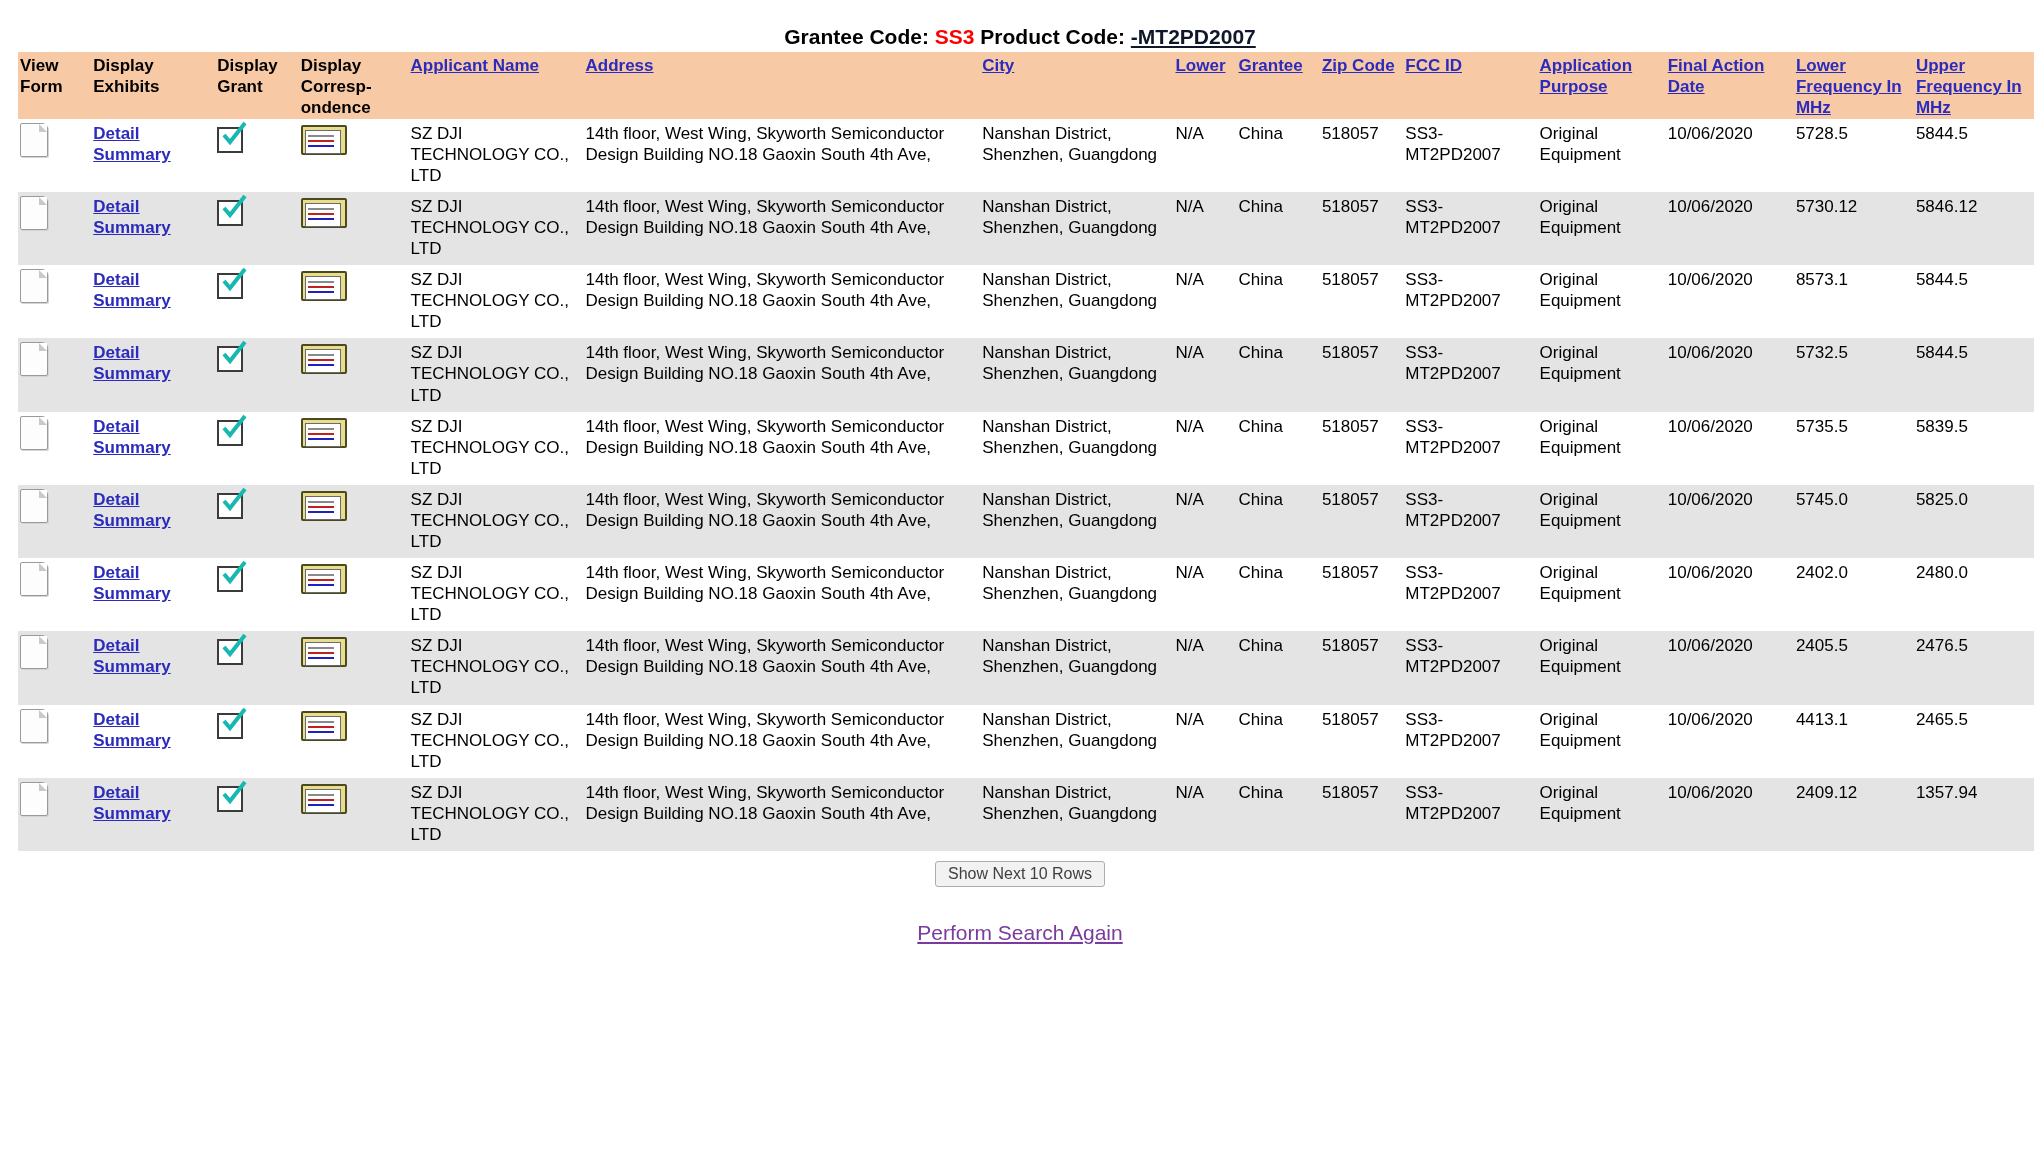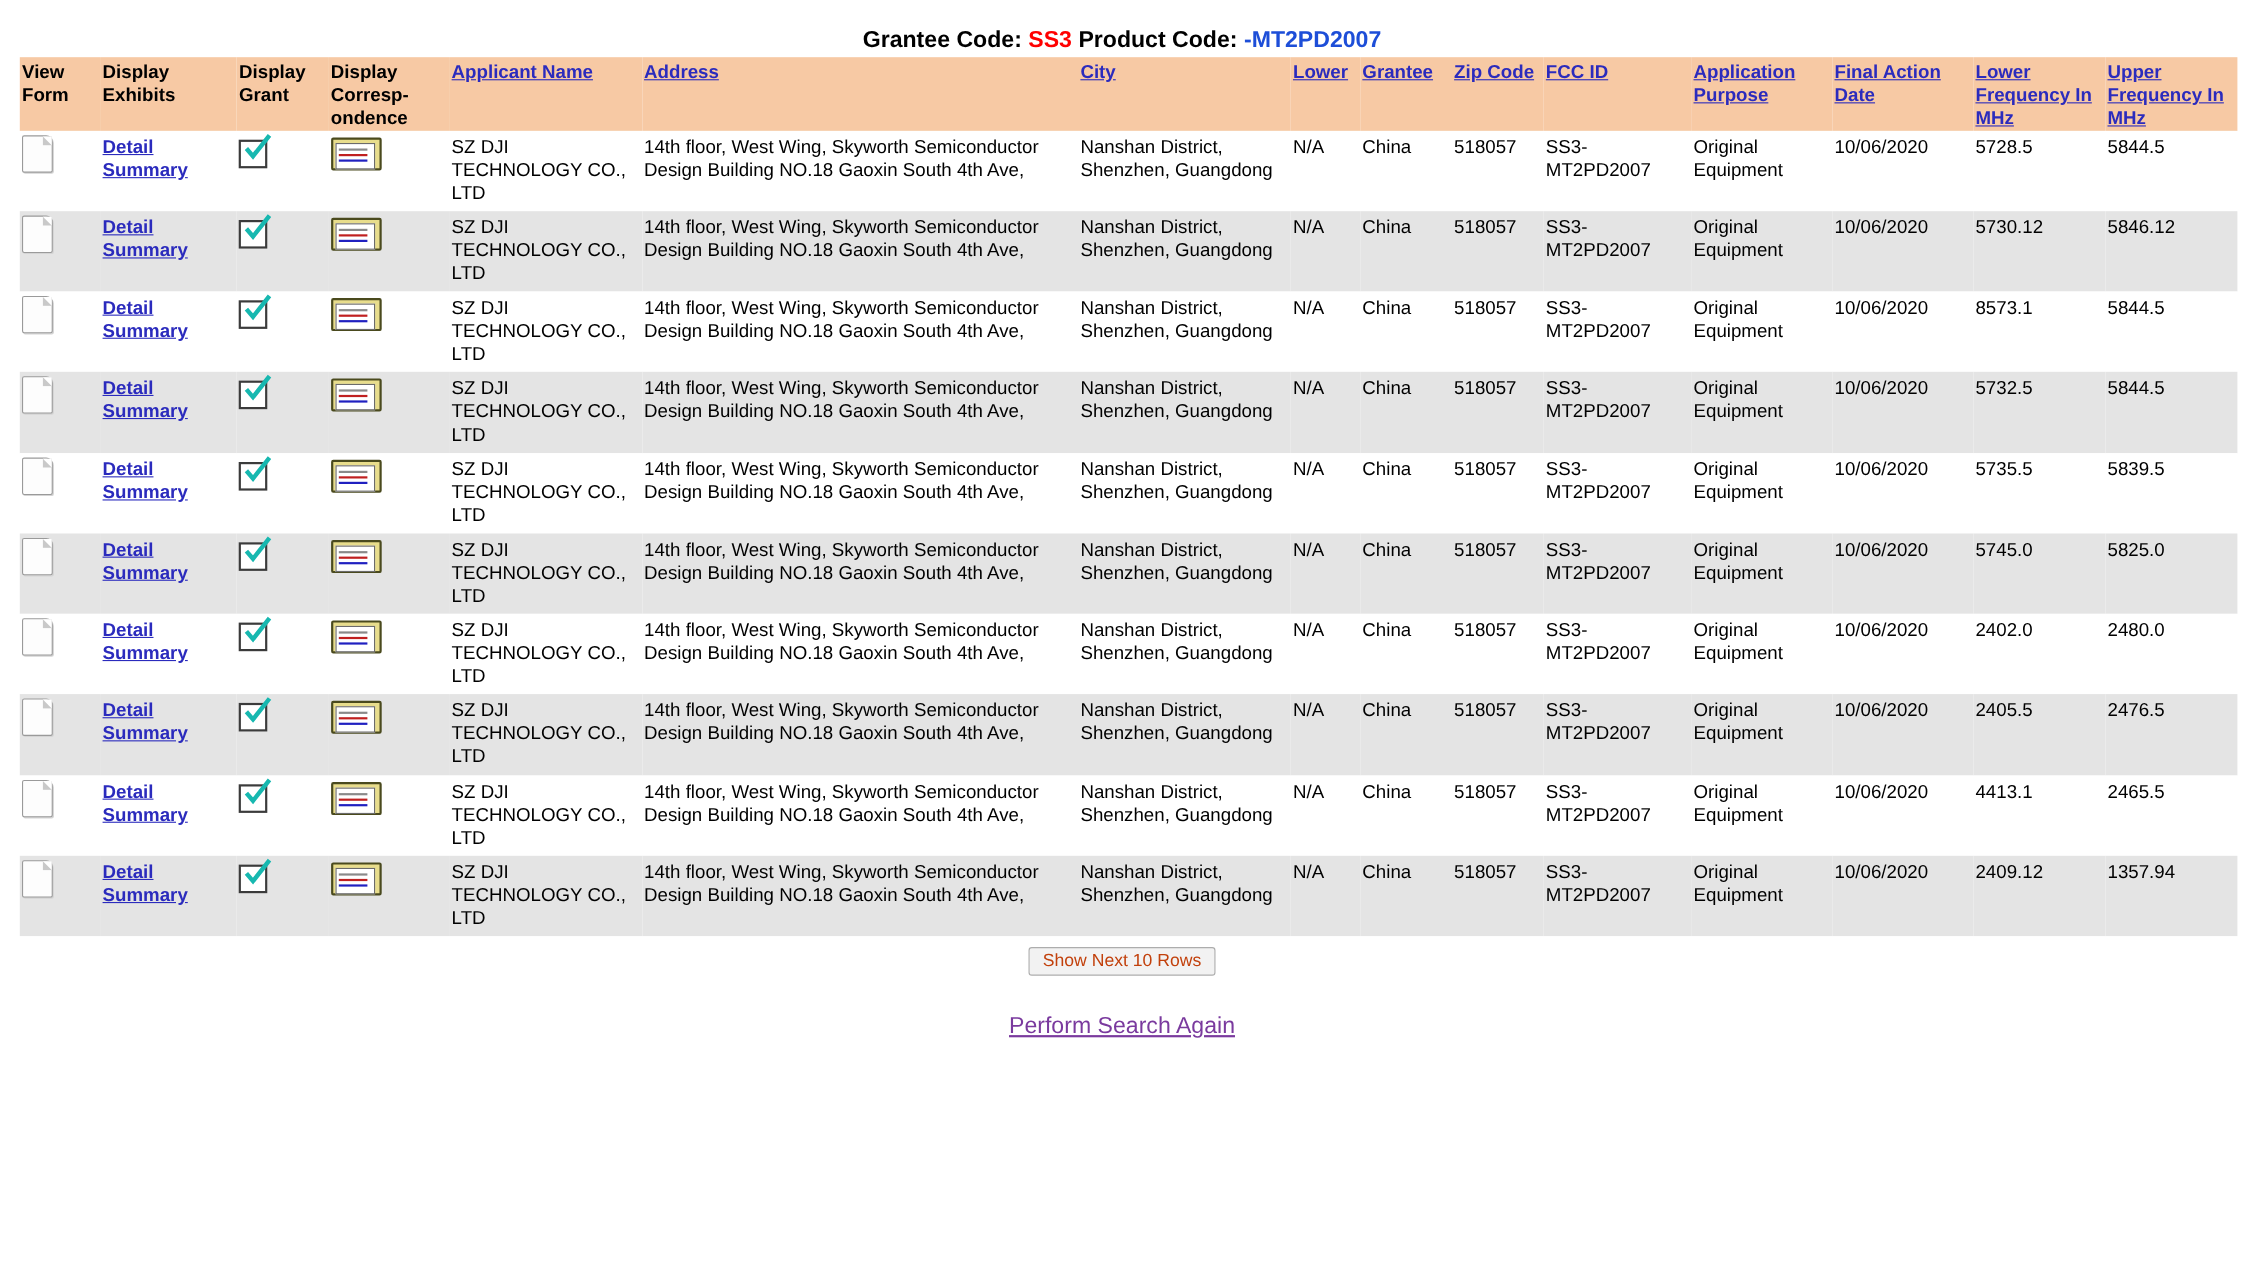--- a/index.html
+++ b/index.html
@@ -29,21 +29,22 @@
   }
   .hdr-line2 {
     font-size: 21px;
     font-weight: bold;
     line-height: 1.45;
   }
   .code-red {
     color: #ff0000;
   }
   .code-dark {
-    color: #1d4ed8;
+    color: #0f172a;
+    text-decoration: underline;
   }
   .displaying {
     font-size: 21px;
     font-weight: bold;
     text-align: center;
     margin-top: 28px;
     margin-bottom: 18px;
   }
   table.results {
     border-collapse: collapse;
@@ -162,21 +163,21 @@
     text-align: center;
     margin-top: 10px;
   }
   .btn {
     font-family: "Liberation Sans", sans-serif;
     font-size: 16px;
     padding: 3px 12px;
     border: 1px solid #adadad;
     background: #f2f2f2;
     border-radius: 3px;
-    color: #c2410c;
+    color: #404040;
     cursor: pointer;
   }
   .search-again {
     text-align: center;
     margin-top: 34px;
     font-size: 21px;
   }
   .search-again a {
     color: #7a3a9e;
     text-decoration: underline;

